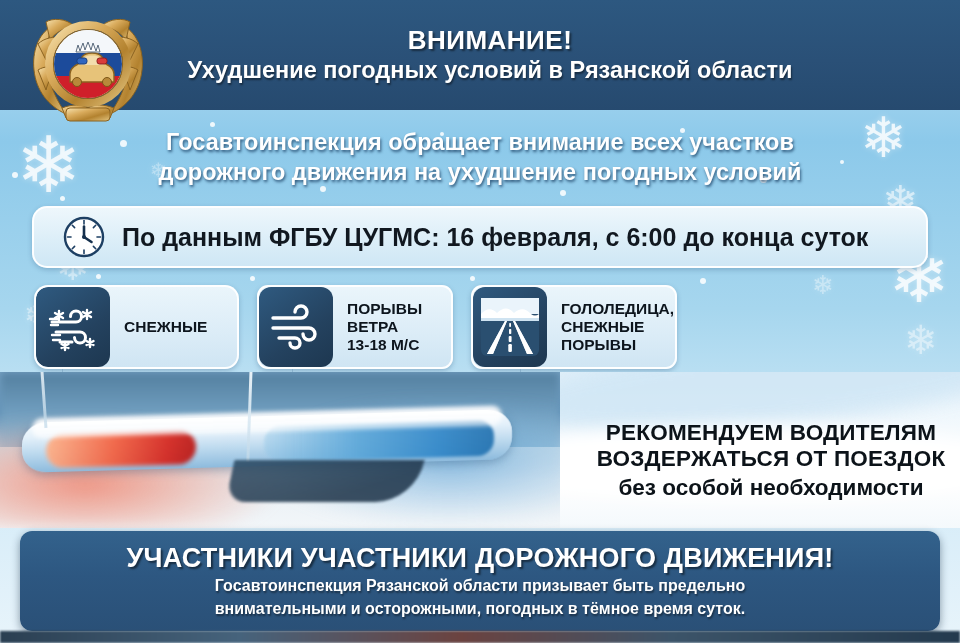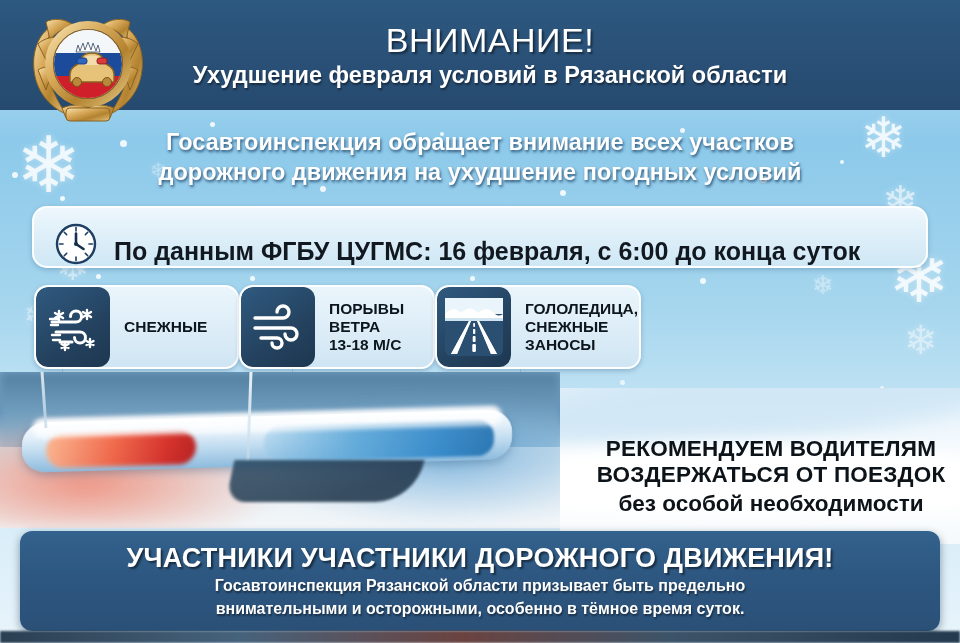--- a/index.html
+++ b/index.html
@@ -17,21 +17,21 @@
             text-shadow:0 0 6px rgba(255,255,255,.45);}
 
   
   .header{
     position:absolute;left:0;top:0;width:960px;height:110px;
     background:linear-gradient(180deg,#2d5880 0%,#2a5077 55%,#264a6f 100%);
     display:flex;align-items:center;
   }
   .header-texts{flex:1;text-align:center;padding-left:40px;padding-right:20px;}
   .h-title{
-    color:#ffffff;font-size:34px;font-weight:normal;letter-spacing:.5px;
+    color:#ffffff;font-size:26px;font-weight:bold;letter-spacing:.5px;
     text-shadow:2px 2px 2px rgba(0,0,0,.45);line-height:1.02;
   }
   .h-sub{
     color:#ffffff;font-size:23.5px;font-weight:bold;margin-top:5px;
     text-shadow:1px 2px 2px rgba(0,0,0,.45);line-height:1.05;
   }
 
   
   .emblem{position:absolute;left:22px;top:4px;width:132px;height:122px;}
 
@@ -46,36 +46,36 @@
     text-shadow:1px 2px 3px rgba(15,50,85,.75);
     text-align:center;
   }
 
   
   .clockbar{
     position:absolute;left:32px;top:206px;width:896px;height:62px;
     border-radius:15px;border:2px solid rgba(255,255,255,.95);
     background:linear-gradient(180deg,#eef7fc 0%,#dceef8 55%,#cfe7f5 100%);
     box-shadow:0 2px 5px rgba(30,70,110,.25);
-    display:flex;align-items:flex-end;padding-left:20px;
+    display:flex;align-items:center;padding-left:28px;
   }
   .clockbar .txt{
     color:#111820;font-size:25px;font-weight:bold;margin-left:16px;white-space:nowrap;
   }
 
   
   .cards{position:absolute;left:34px;top:285px;width:896px;height:84px;display:flex;}
   .card{
     display:flex;align-items:center;border-radius:14px;
     border:2px solid rgba(255,255,255,.95);
     background:linear-gradient(180deg,#eaf5fb 0%,#dbecf7 60%,#cfe5f3 100%);
     box-shadow:0 2px 5px rgba(30,70,110,.28);
     height:84px;overflow:hidden;
   }
-  .card + .card{}
+  .card + .card{margin-left:18px;border-radius:11px;}
   .tile{
     width:74px;height:80px;flex:0 0 74px;margin:0;border-radius:12px;
     background:linear-gradient(145deg,#2f5a80 0%,#24425f 60%,#1d3750 100%);
     display:flex;align-items:center;justify-content:center;
   }
   .card .lbl{
     color:#0d151d;font-weight:bold;font-size:15.5px;line-height:1.18;
     padding:0 14px 0 14px;white-space:pre-line;
   }
   .c-snow{width:207px;}
@@ -126,21 +126,20 @@
     background:linear-gradient(180deg,rgba(245,250,253,.9),rgba(190,215,232,.7));
     transform:rotate(-4deg);filter:blur(.5px);}
   .mount{position:absolute;left:230px;top:88px;width:190px;height:42px;
     background:linear-gradient(160deg,#2b4a63 0%,#1d3348 70%);border-radius:0 0 40px 20px;
     transform:skewX(-12deg);filter:blur(1.6px);opacity:.85;}
 
   
   .rightpanel{
     position:absolute;left:560px;top:372px;width:400px;height:156px;overflow:hidden;
     background:linear-gradient(180deg,#e3f1fa 0%,#f3f9fd 35%,#ffffff 70%,#f4f9fc 100%);
-    margin-top:16px;
   }
   .drift1{position:absolute;left:-60px;top:-26px;width:520px;height:80px;border-radius:50%;
     background:#cfe6f5;filter:blur(10px);opacity:.85;transform:rotate(-5deg);}
   .drift2{position:absolute;left:-80px;top:54px;width:540px;height:74px;border-radius:50%;
     background:#ffffff;filter:blur(9px);}
   .rec{
     position:absolute;left:20px;top:48px;width:382px;text-align:center;
   }
   .rec .l1,.rec .l2{color:#0c1319;font-size:22.5px;font-weight:bold;line-height:1.15;letter-spacing:.2px;}
   .rec .l3{color:#0c1319;font-size:22.5px;font-weight:bold;line-height:1.2;margin-top:2px;}
@@ -203,21 +202,21 @@
     <span class="dot" style="left:840px;top:160px;width:4px;height:4px;"></span>
     <span class="dot" style="left:250px;top:276px;width:5px;height:5px;"></span>
     <span class="dot" style="left:620px;top:380px;width:5px;height:5px;opacity:.8;"></span>
     <span class="dot" style="left:760px;top:396px;width:6px;height:6px;opacity:.8;"></span>
     <span class="dot" style="left:880px;top:386px;width:4px;height:4px;opacity:.8;"></span>
   </div>
 
   <div class="header">
     <div class="header-texts">
       <div class="h-title">ВНИМАНИЕ!</div>
-      <div class="h-sub">Ухудшение февраля условий в Рязанской области</div>
+      <div class="h-sub">Ухудшение погодных условий в Рязанской области</div>
     </div>
   </div>
 
   <div class="emblem">
     <svg viewBox="0 0 132 122" width="132" height="122">
       <defs>
         <linearGradient id="gold" x1="0" y1="0" x2="1" y2="1">
           <stop offset="0%" stop-color="#f7e3b0"></stop>
             <stop offset="35%" stop-color="#d9ab5c"></stop>
           <stop offset="65%" stop-color="#b3822f"></stop>
@@ -345,21 +344,21 @@
             <rect x="28" y="31" width="2.3" height="5" rx=".8"></rect>
             <rect x="27.7" y="38" width="2.9" height="6" rx="1"></rect>
             <rect x="27.3" y="46" width="3.6" height="8" rx="1.2"></rect>
           </g>
           <path d="M24 23 L26 23 L12 56 L6 56 Z" fill="#ffffff" opacity=".95"></path>
           <path d="M32 23 L34 23 L52 56 L46 56 Z" fill="#ffffff" opacity=".95"></path>
         </svg>
       </div>
       <div class="lbl">ГОЛОЛЕДИЦА,
 СНЕЖНЫЕ
-ЗАНОСЫ</div>
+ПОРЫВЫ</div>
     </div>
   </div>
 
   <div class="leader" style="left:62px;top:369px;height:42px;"></div>
   <div class="leader" style="left:292px;top:369px;height:42px;"></div>
   <div class="leader" style="left:520px;top:369px;height:30px;"></div>
 
   <div class="photo">
     <div class="ph-sky"></div>
     <div class="ph-snowground"></div>
@@ -381,17 +380,17 @@
     <div class="rec">
       <div class="l1">РЕКОМЕНДУЕМ ВОДИТЕЛЯМ</div>
       <div class="l2">ВОЗДЕРЖАТЬСЯ ОТ ПОЕЗДОК</div>
       <div class="l3">без особой необходимости</div>
     </div>
   </div>
 
   <div class="bottom">
     <div class="b-title">УЧАСТНИКИ УЧАСТНИКИ ДОРОЖНОГО ДВИЖЕНИЯ!</div>
     <div class="b-l2">Госавтоинспекция Рязанской области призывает быть предельно</div>
-    <div class="b-l3">внимательными и осторожными, особенно в тёмное время суток.</div>
+    <div class="b-l3">внимательными и осторожными, погодных в тёмное время суток.</div>
   </div>
 
   <div class="bottomstrip"></div>
 </div>
 
 </body></html>

